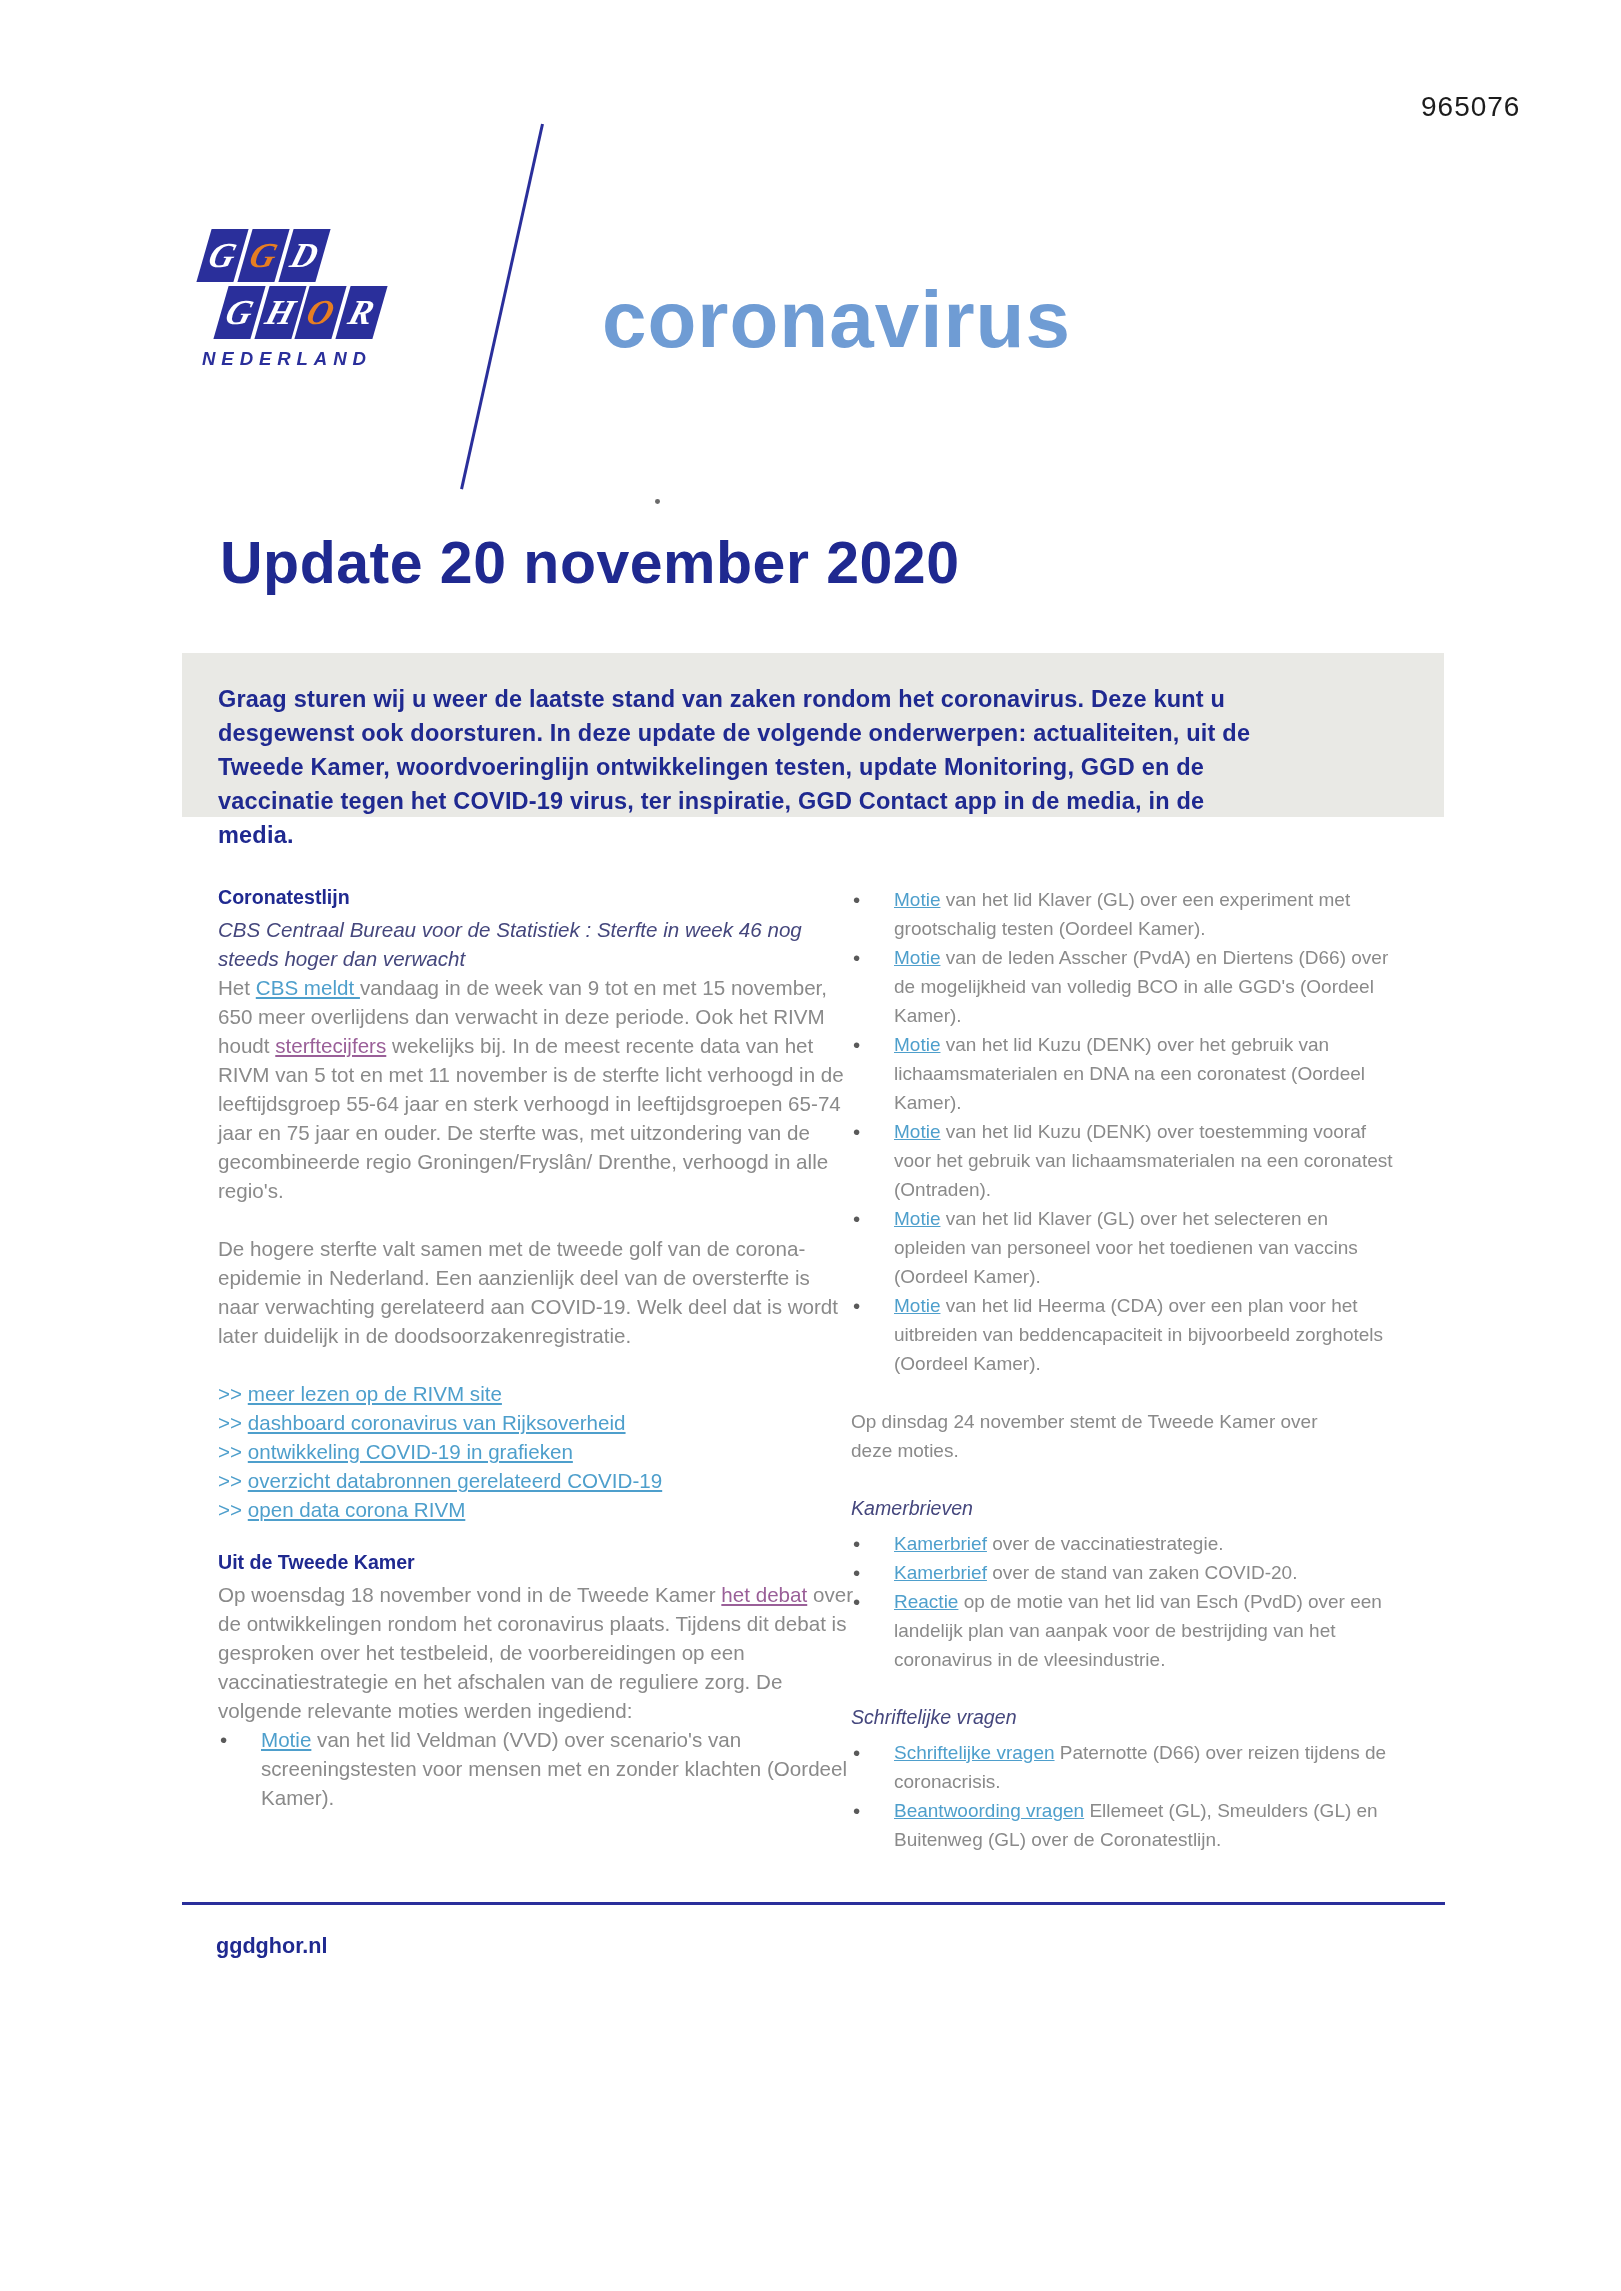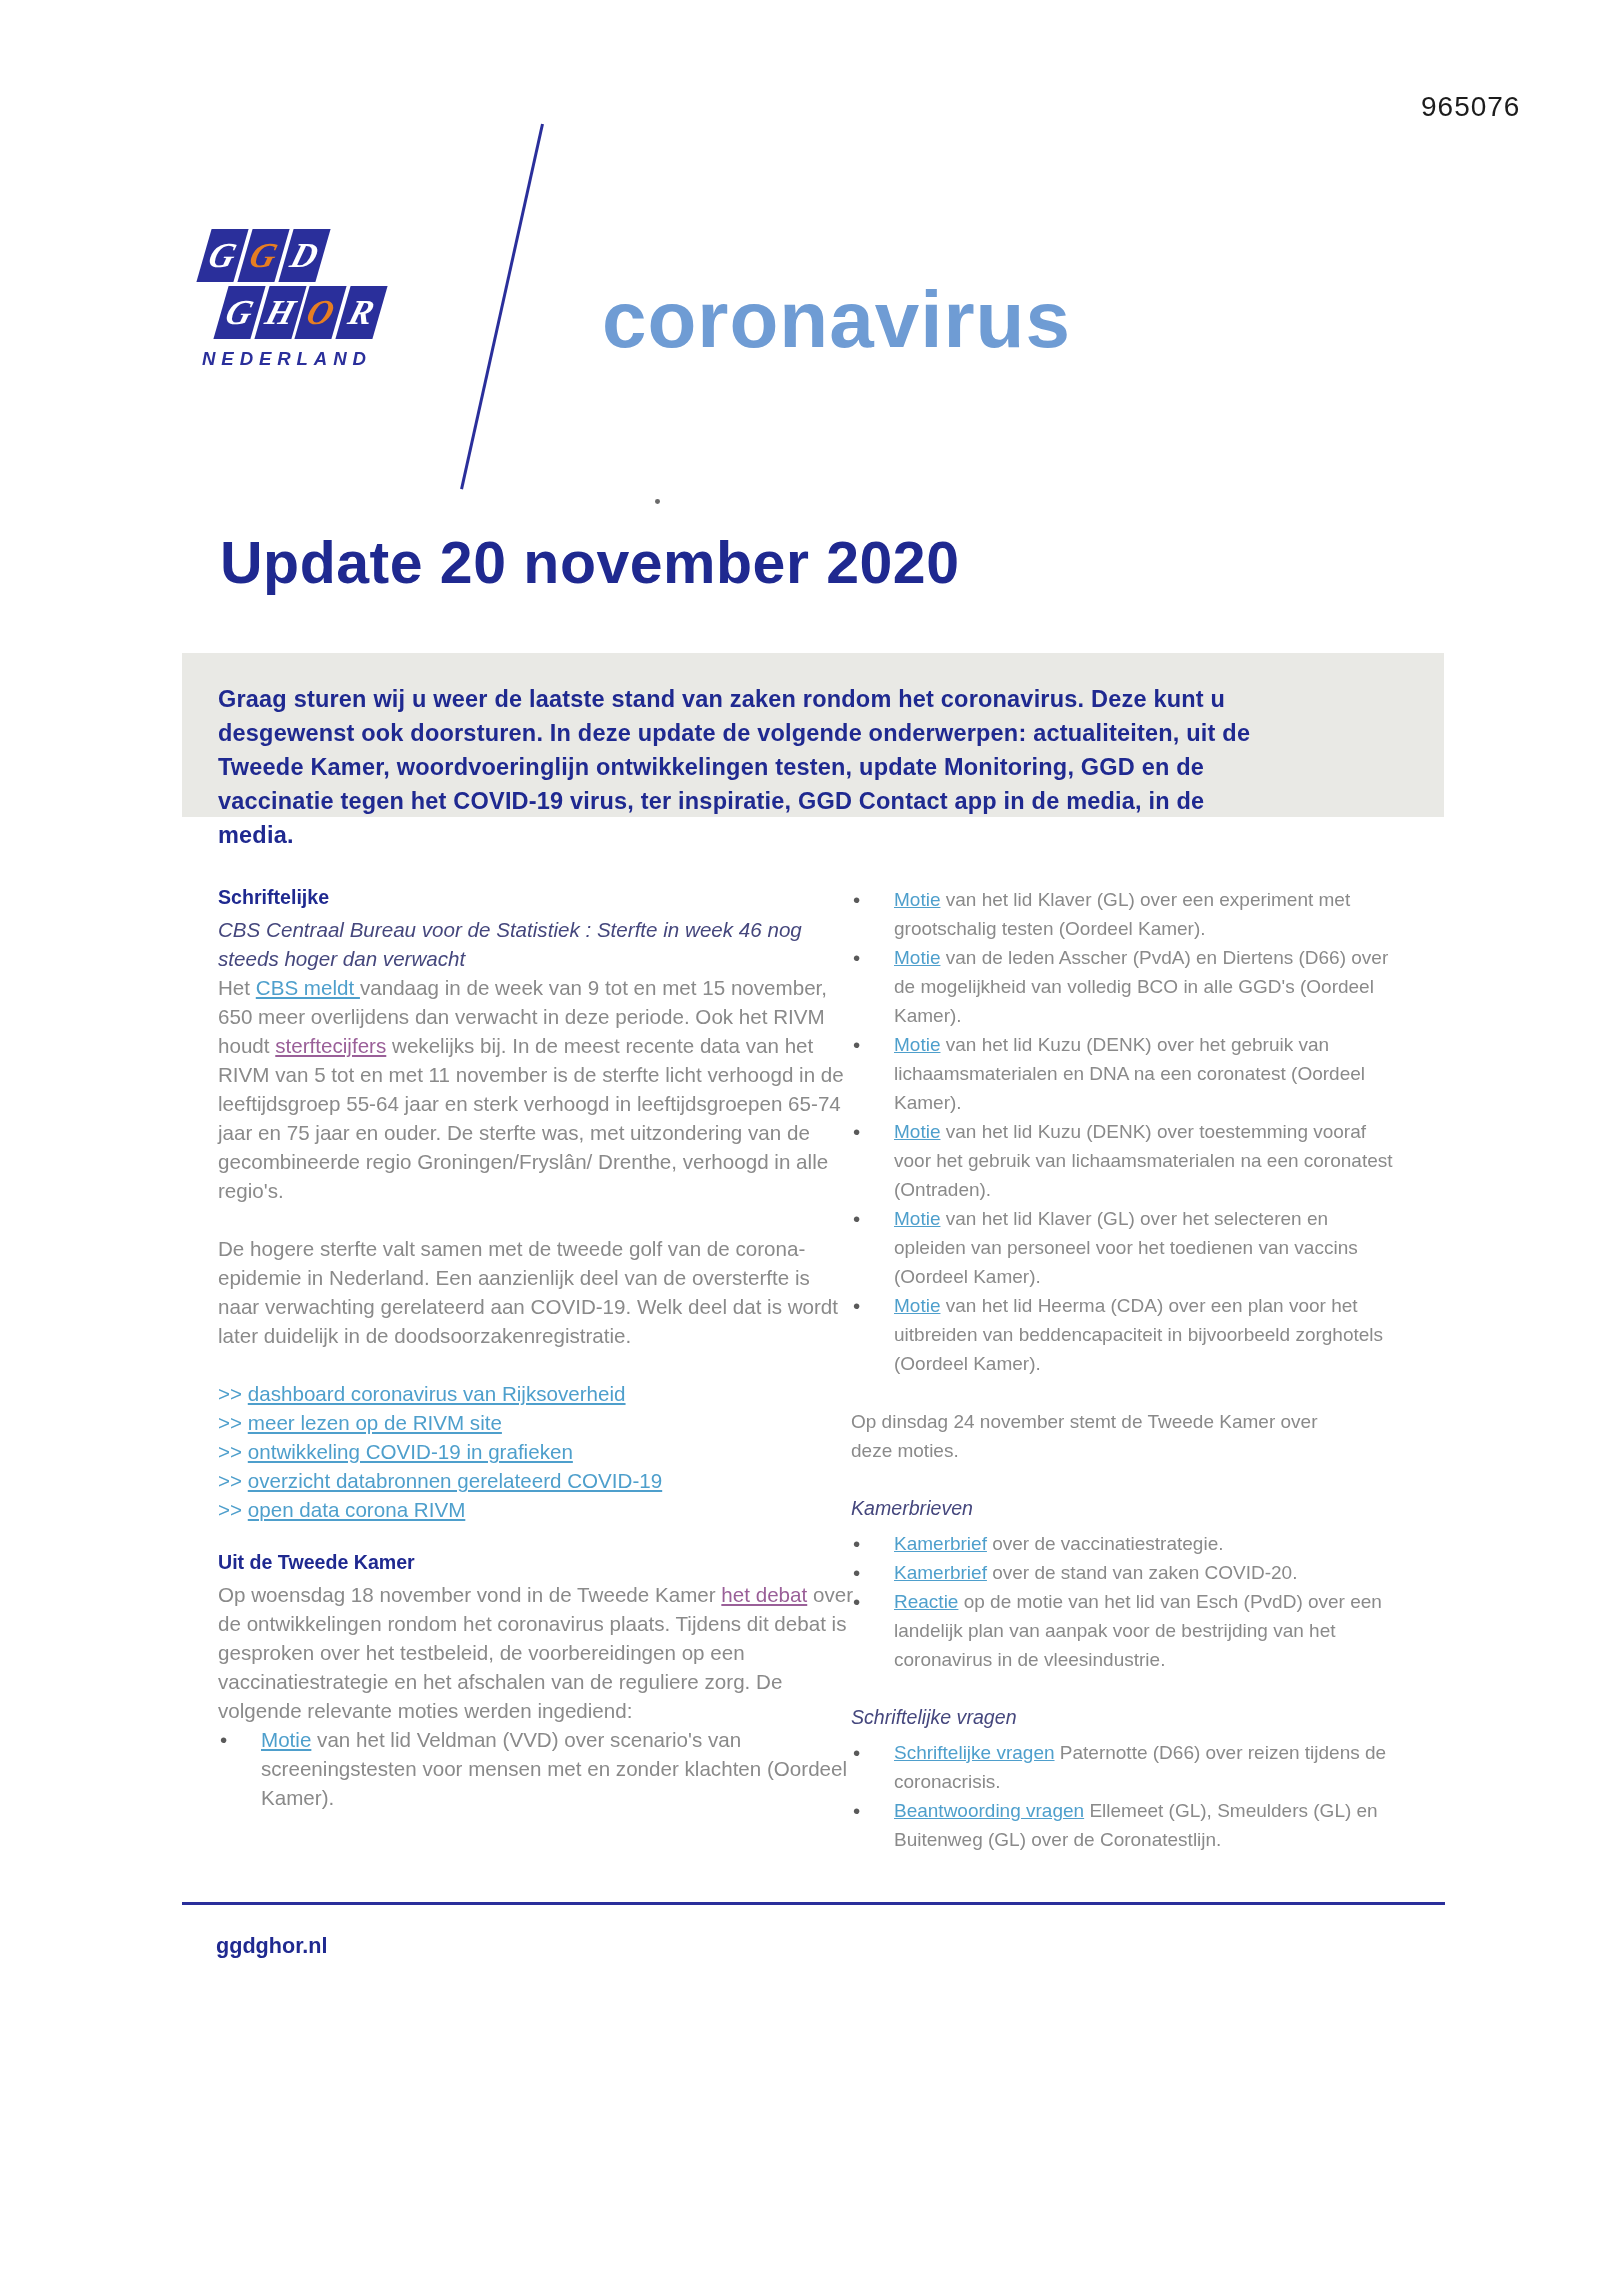--- a/index.html
+++ b/index.html
@@ -138,27 +138,27 @@
 
   <div class="tiny-dot"></div>
 
   <h1 class="page-title">Update 20 november 2020</h1>
 
   <div class="intro-box">
     <p class="intro-text">Graag sturen wij u weer de laatste stand van zaken rondom het coronavirus. Deze kunt u desgewenst ook doorsturen. In deze update de volgende onderwerpen: actualiteiten, uit de Tweede Kamer, woordvoeringlijn ontwikkelingen testen, update Monitoring,  GGD en de vaccinatie tegen het COVID-19 virus, ter inspiratie, GGD Contact app in de media, in de media.</p>
   </div>
 
   <div class="col col-left">
-    <div class="h3">Schriftelijke</div>
+    <div class="h3">Coronatestlijn</div>
     <div class="subtitle">CBS Centraal Bureau voor de Statistiek :  Sterfte in week 46 nog steeds hoger dan verwacht</div>
     <p class="body-text"><span class="seg-plain">Het </span><span class="seg-link">CBS meldt </span><span class="seg-plain">vandaag in de week van 9 tot en met 15 november, 650 meer overlijdens dan verwacht in deze periode. Ook het RIVM houdt </span><span class="seg-visited">sterftecijfers</span><span class="seg-plain"> wekelijks bij. In de meest recente data van het RIVM van 5 tot en met 11 november is de sterfte licht verhoogd in de leeftijdsgroep 55-64 jaar en sterk verhoogd in leeftijdsgroepen 65-74 jaar en 75 jaar en ouder. De sterfte was, met uitzondering van de gecombineerde regio Groningen/Fryslân/ Drenthe, verhoogd in alle regio's.</span></p>
     <p class="body-text mt">De hogere sterfte valt samen met de tweede golf van de corona-epidemie in Nederland. Een aanzienlijk deel van de oversterfte is naar verwachting gerelateerd aan COVID-19. Welk deel dat is wordt later duidelijk in de doodsoorzakenregistratie.</p>
     <div class="links-list mt">
+        <div class="link-line"><span class="seg-arrow">&gt;&gt; </span><span class="seg-link">meer lezen op de RIVM site</span></div>
         <div class="link-line"><span class="seg-arrow">&gt;&gt; </span><span class="seg-link">dashboard coronavirus van Rijksoverheid</span></div>
-        <div class="link-line"><span class="seg-arrow">&gt;&gt; </span><span class="seg-link">meer lezen op de RIVM site</span></div>
         <div class="link-line"><span class="seg-arrow">&gt;&gt; </span><span class="seg-link">ontwikkeling COVID-19 in grafieken</span></div>
         <div class="link-line"><span class="seg-arrow">&gt;&gt; </span><span class="seg-link">overzicht databronnen gerelateerd COVID-19</span></div>
         <div class="link-line"><span class="seg-arrow">&gt;&gt; </span><span class="seg-link">open data corona RIVM</span></div>
       </div>
     <div class="h3 mt2">Uit de Tweede Kamer</div>
     <p class="body-text"><span class="seg-plain">Op woensdag 18 november vond in de Tweede Kamer </span><span class="seg-visited">het debat</span><span class="seg-plain"> over de ontwikkelingen rondom het coronavirus plaats. Tijdens dit debat is gesproken over het testbeleid, de voorbereidingen op een vaccinatiestrategie en het afschalen van de reguliere zorg. De volgende relevante moties werden ingediend:</span></p>
     <div class="bullets">
         <div class="bullet"><span class="seg-link">Motie</span><span class="seg-plain"> van het lid Veldman (VVD) over scenario's van screeningstesten voor mensen met en zonder klachten (Oordeel Kamer).</span></div>
       </div>
   </div>

